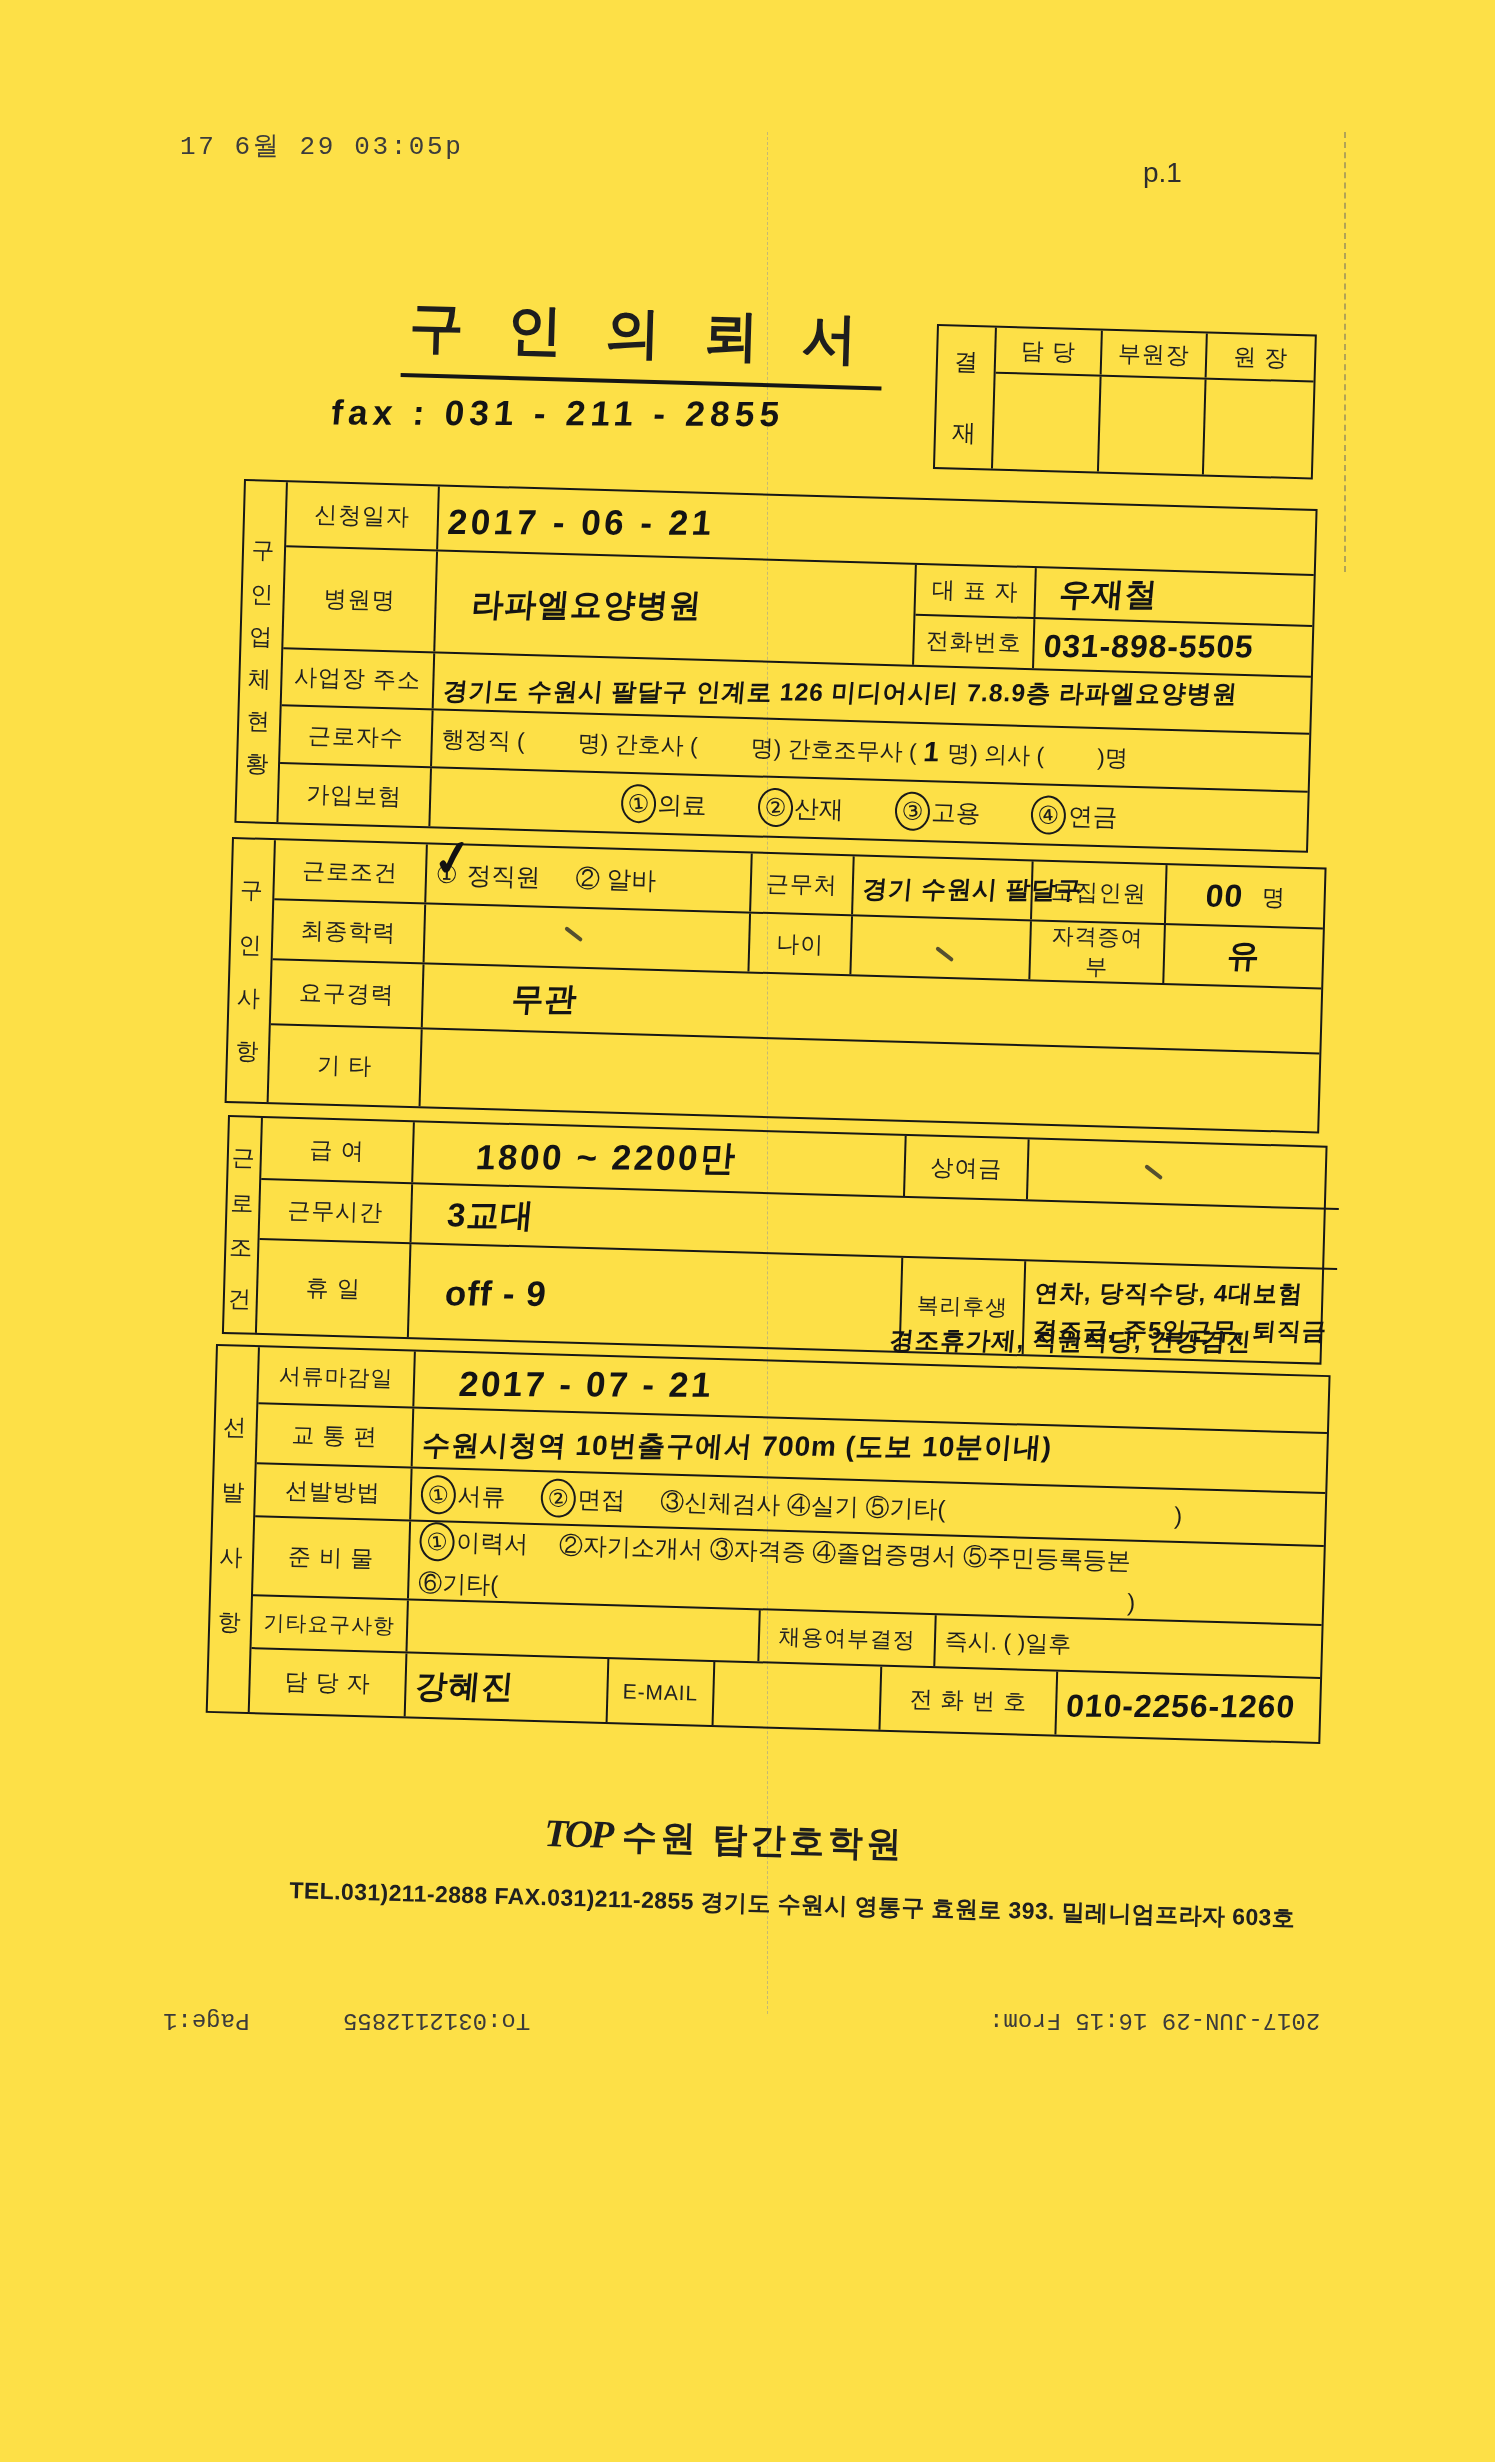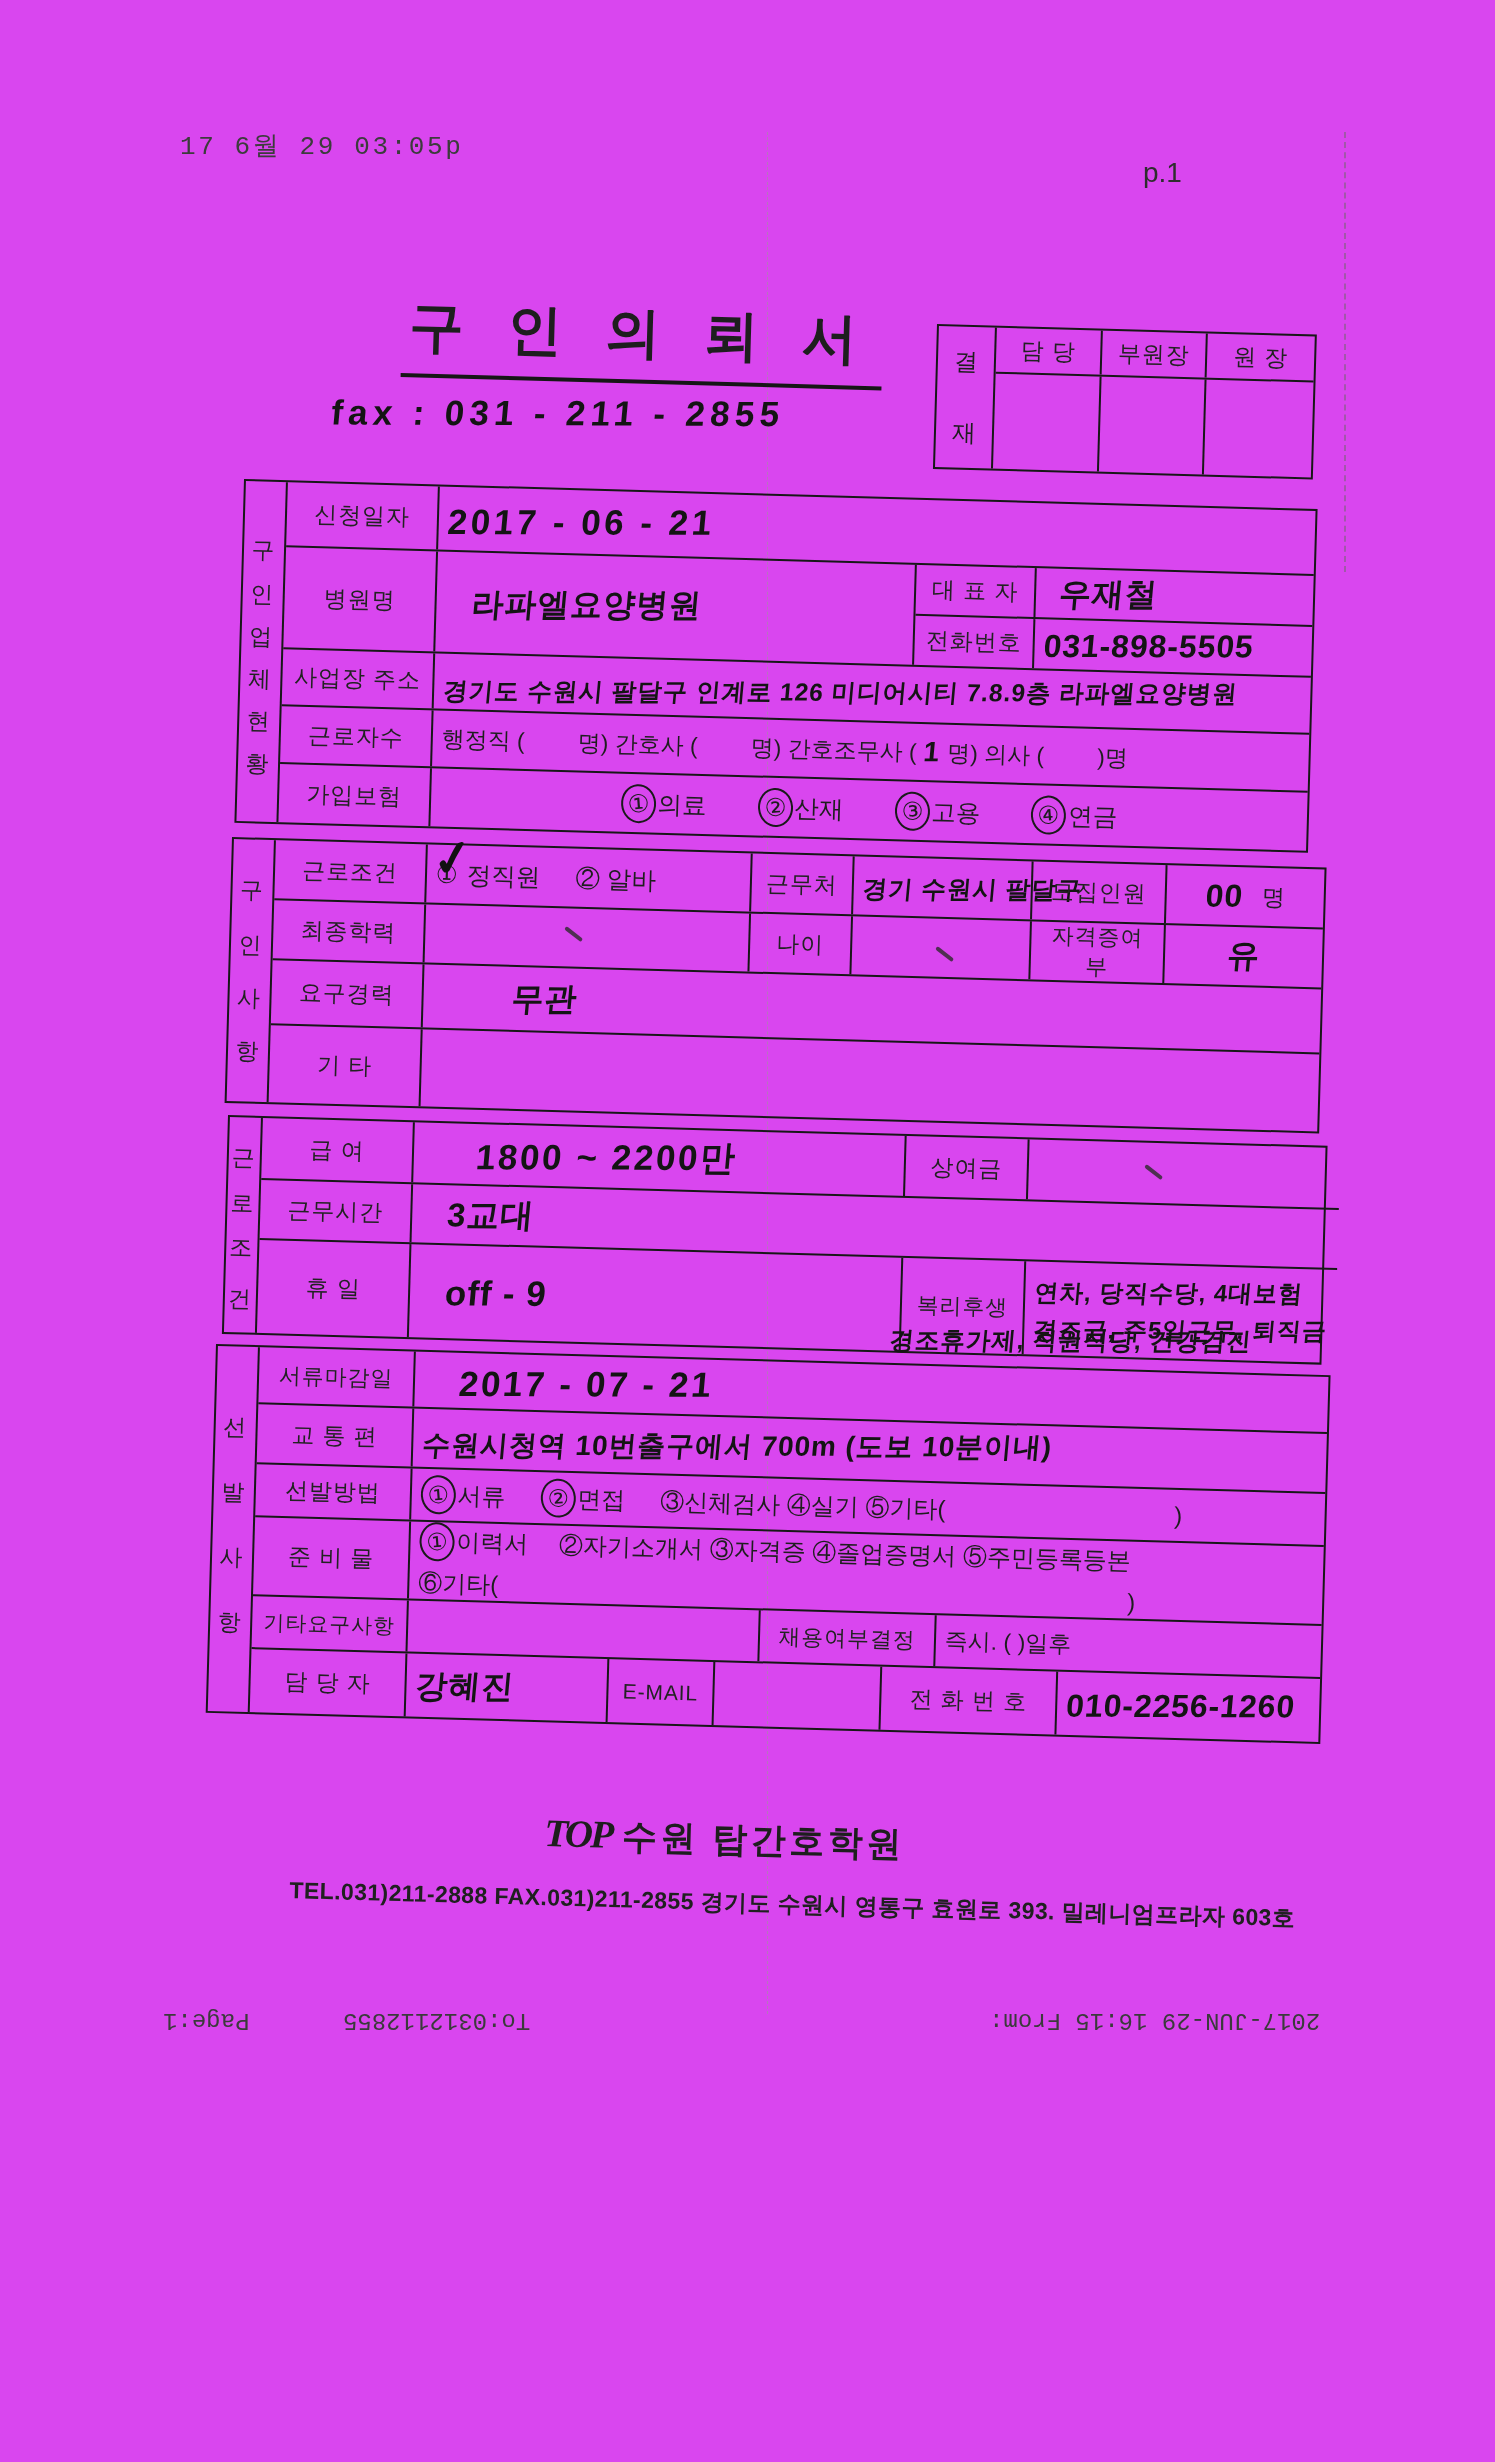--- a/index.html
+++ b/index.html
@@ -1,18 +1,18 @@
 <!DOCTYPE html>
 <html style="font-size:14px"><head>
 <meta charset="utf-8">
 <style>
   html,body{margin:0;padding:0;background:#e8e8e4;}
   #sheet{
     position:relative;width:1495px;height:2462px;margin:0 auto;
-    background:#d946ef;overflow:hidden;
+    background:#fde047;overflow:hidden;
     font-family:"Liberation Sans", sans-serif;color:#1e1e1e;
   }
   .abs{position:absolute;}
   .tilt{transform:rotate(1.6deg);transform-origin:0 0;}
   .mono{font-family:"Liberation Mono", monospace;}
   
   .tbl{position:absolute;border:2.6px solid #171717;display:flex;align-items:stretch;}
   .sidecol{width:40px;border-right:2.6px solid #171717;display:flex;align-items:center;justify-content:center;}
   .sidetxt{writing-mode:vertical-rl;text-orientation:upright;font-size:23px;color:#222;}
   .rows{flex:1;display:flex;flex-direction:column;}

